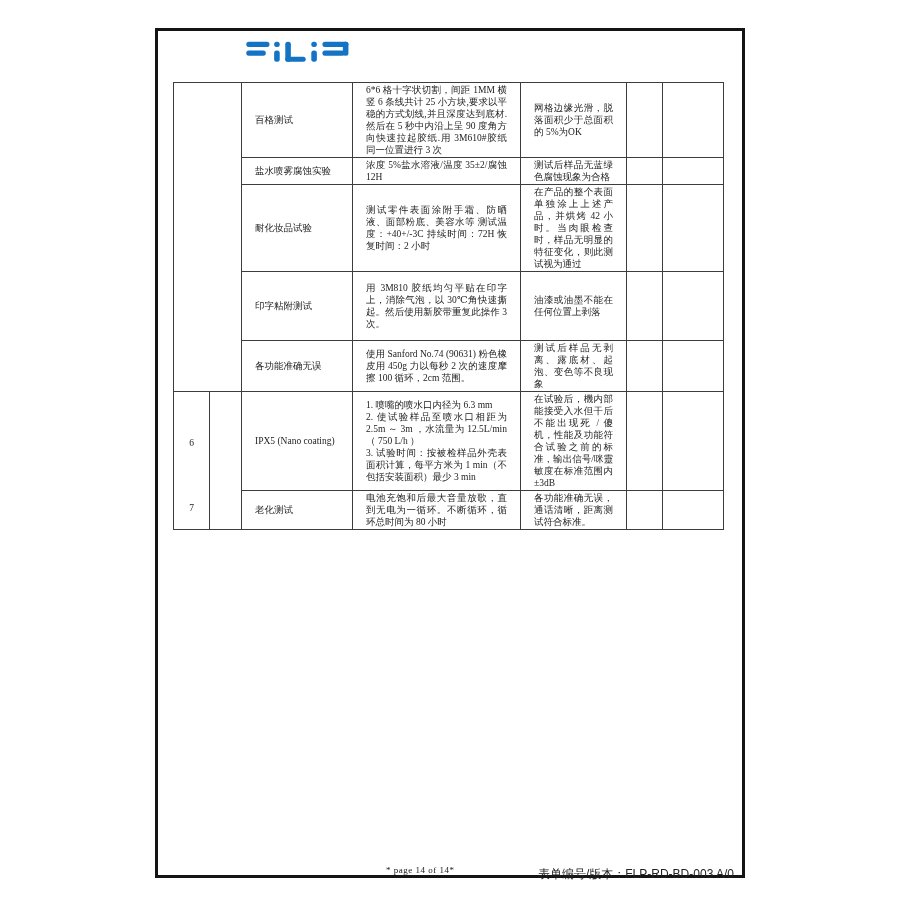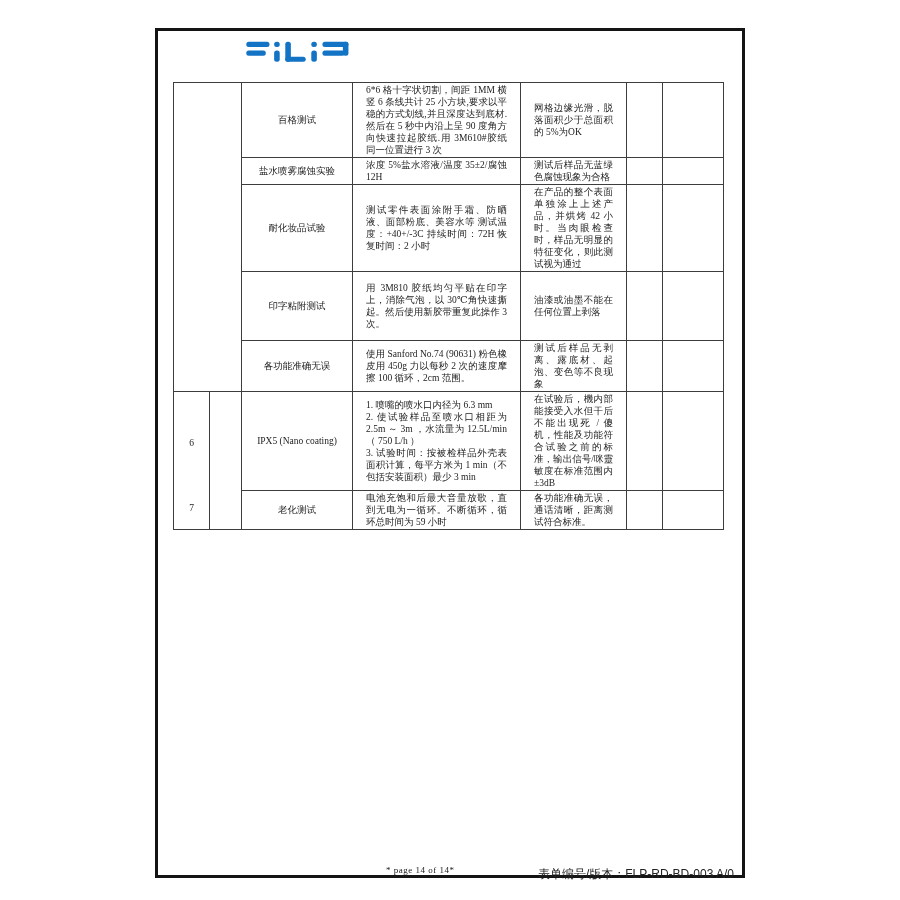--- a/index.html
+++ b/index.html
@@ -17,21 +17,21 @@
   }
   table.spec{
     position:absolute;left:15px;top:51px;width:550px;
     border-collapse:collapse;table-layout:fixed;
     font-size:9.5px;line-height:12px;color:#222;
   }
   table.spec td{
     border:1px solid #3d3d3d;vertical-align:middle;
     padding:1px 13px;box-sizing:border-box;overflow:hidden;
   }
-  td.name{text-align:center;padding:1px 2px;}
+  td.name{text-align:left;padding:1px 2px;}
   td.method{text-align:justify;white-space:pre-line;}
   td.crit{text-align:justify;white-space:pre-line;padding:1px 4px;}
   td.numgroup{padding:0;}
   td.empty{padding:0;}
   .numwrap{display:flex;flex-direction:column;height:100%;}
   .numcell{display:flex;align-items:center;justify-content:center;}
   .numcell.n6{height:95px;}
   .numcell.n7{height:36px;}
   .footer{position:absolute;left:0;top:820px;width:100%;height:20px;font-size:9px;color:#222;margin-top:11px;}
   .page-num{position:absolute;left:228px;top:3px;letter-spacing:0.5px;}
@@ -123,21 +123,21 @@
         <td class="name">IPX5 (Nano coating)</td>
         <td class="method">1. 喷嘴的喷水口内径为 6.3 mm
 2. 使试验样品至喷水口相距为 2.5m ～ 3m ，水流量为 12.5L/min（ 750 L/h ）
 3. 试验时间：按被检样品外壳表面积计算，每平方米为 1 min（不包括安装面积）最少 3 min</td>
         <td class="crit">在试验后，機内部能接受入水但干后不能出现死 / 傻机，性能及功能符合试验之前的标准，输出信号/咪靈敏度在标准范围内±3dB</td>
         <td class="empty"></td>
         <td class="empty"></td>
       </tr>
       <tr style="height:36px">
         <td class="name">老化测试</td>
-        <td class="method">电池充饱和后最大音量放歌，直到无电为一循环。不断循环，循环总时间为 59 小时</td>
+        <td class="method">电池充饱和后最大音量放歌，直到无电为一循环。不断循环，循环总时间为 80 小时</td>
         <td class="crit">各功能准确无误，通话清晰，距离测试符合标准。</td>
         <td class="empty"></td>
         <td class="empty"></td>
       </tr>
     </tbody>
   </table>
 
   <div class="footer">
     <span class="page-num">* page 14 of 14*</span>
     <span class="form-num">表单编号/版本：FLP-RD-BD-003 A/0</span>

